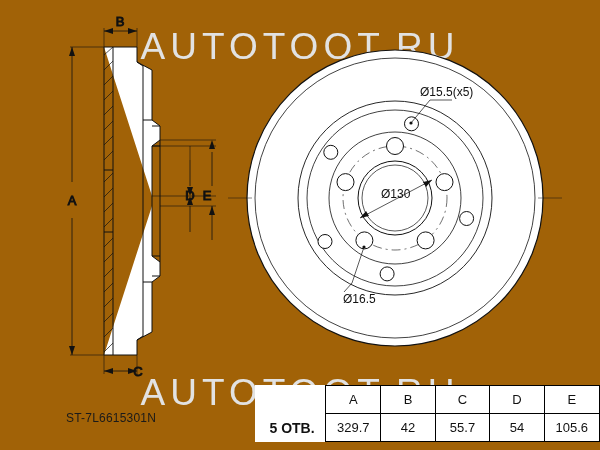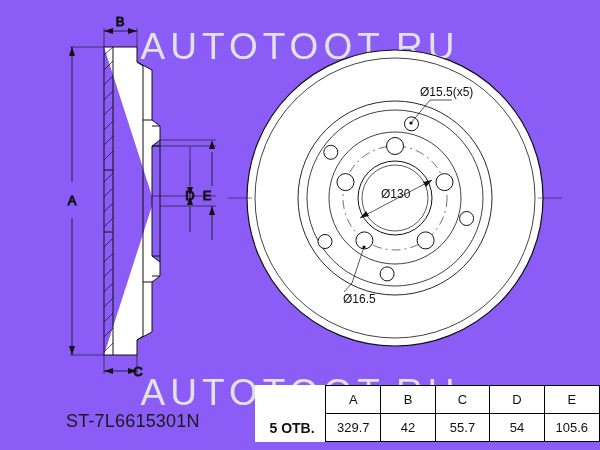--- a/index.html
+++ b/index.html
@@ -4,21 +4,21 @@
 <style>
   html, body {
     margin: 0;
     padding: 0;
     background: #ffffff;
   }
   #page {
     position: relative;
     width: 600px;
     height: 450px;
-    background: #8b5cf6;
+    background: #a16207;
     font-family: "Liberation Sans", sans-serif;
     overflow: hidden;
   }
   .wm {
     position: absolute;
     left: 0;
     width: 600px;
     text-align: center;
     font-family: "Liberation Sans", sans-serif;
     font-size: 37px;
@@ -34,21 +34,21 @@
   svg.dwg {
     position: absolute;
     left: 0;
     top: 0;
   }
 
   .part-no {
     position: absolute;
     left: 66px;
     top: 411px;
-    font-size: 18px;
+    font-size: 12px;
     color: #1a1a1a;
     letter-spacing: 0.2px;
     white-space: nowrap;
   }
 
   table.spec {
     position: absolute;
     left: 255px;
     top: 385px;
     border-collapse: collapse;

